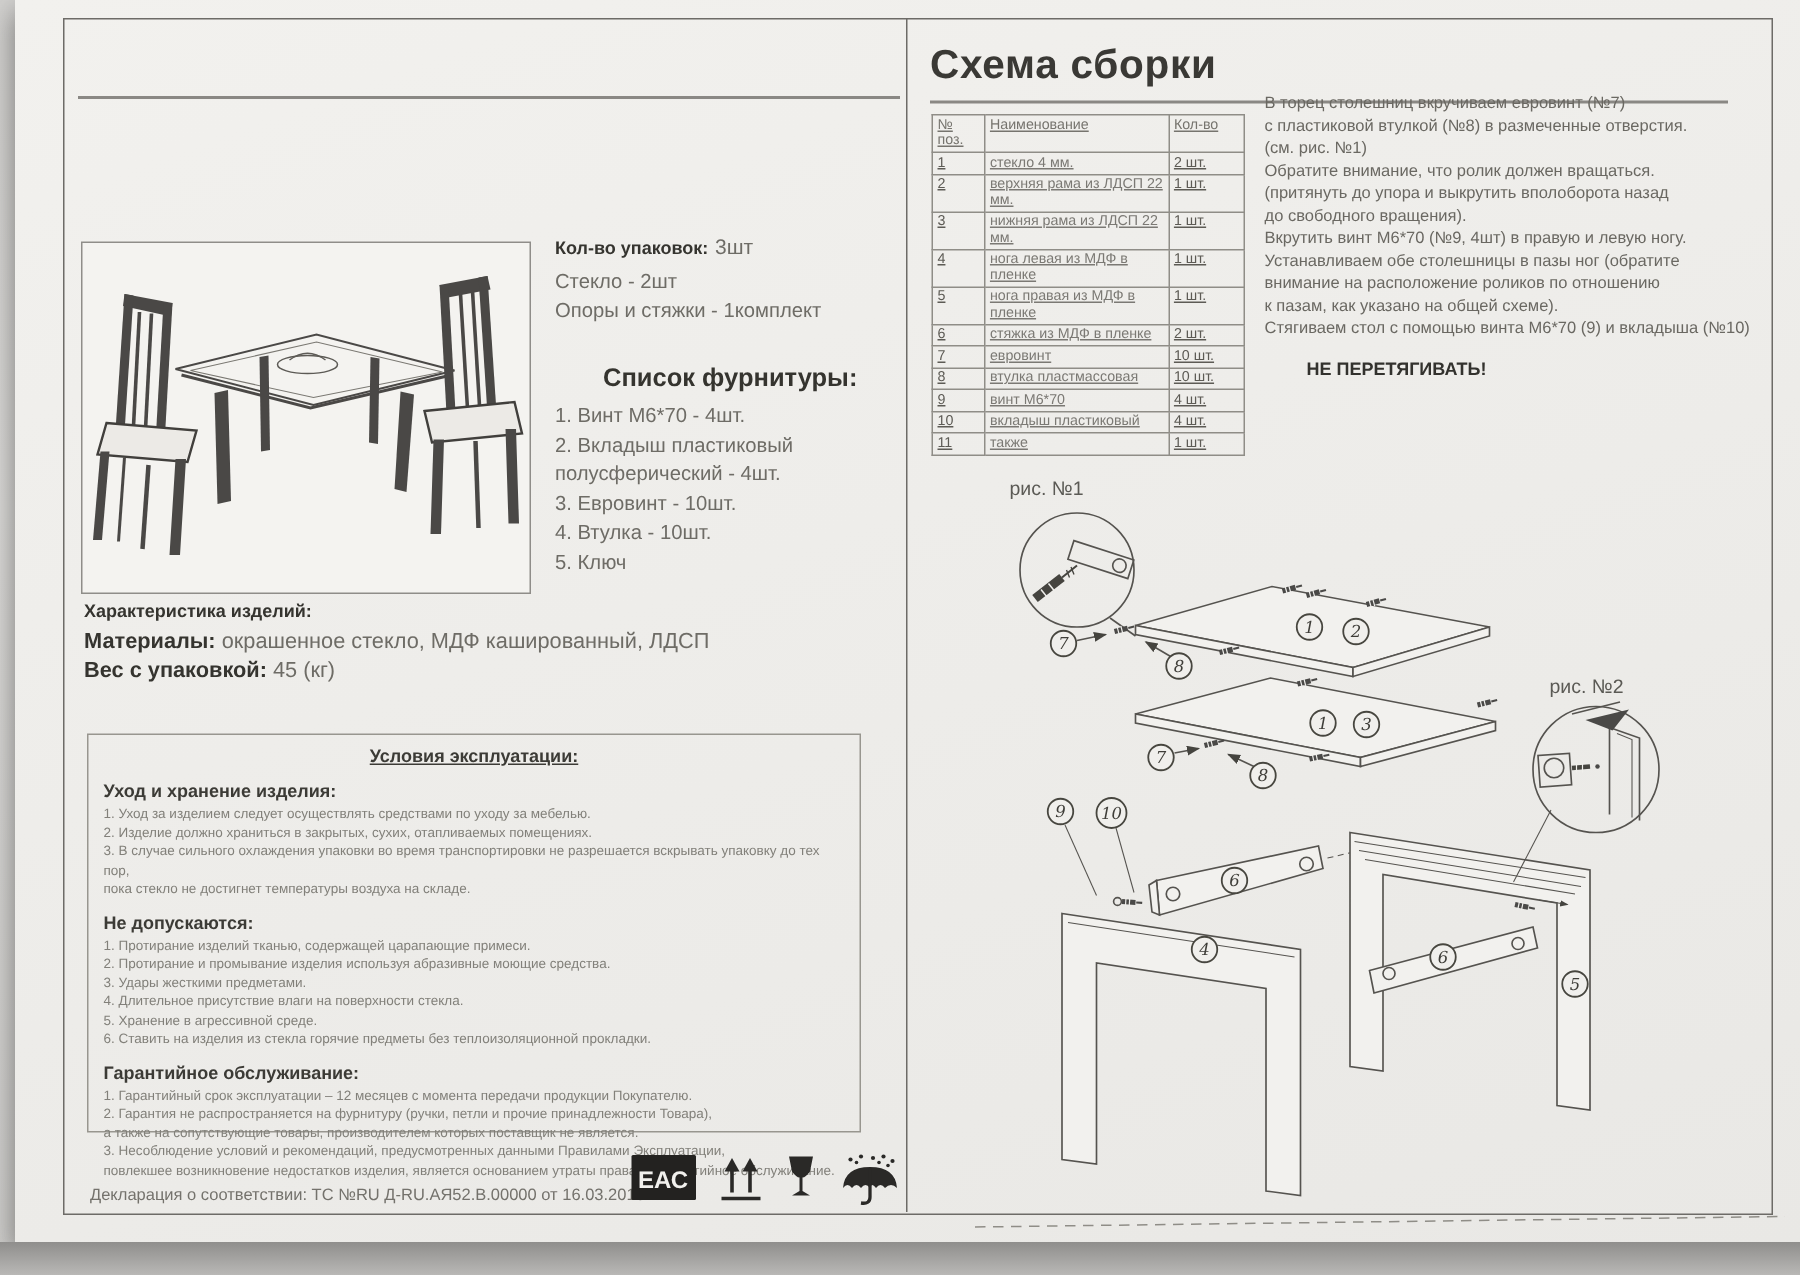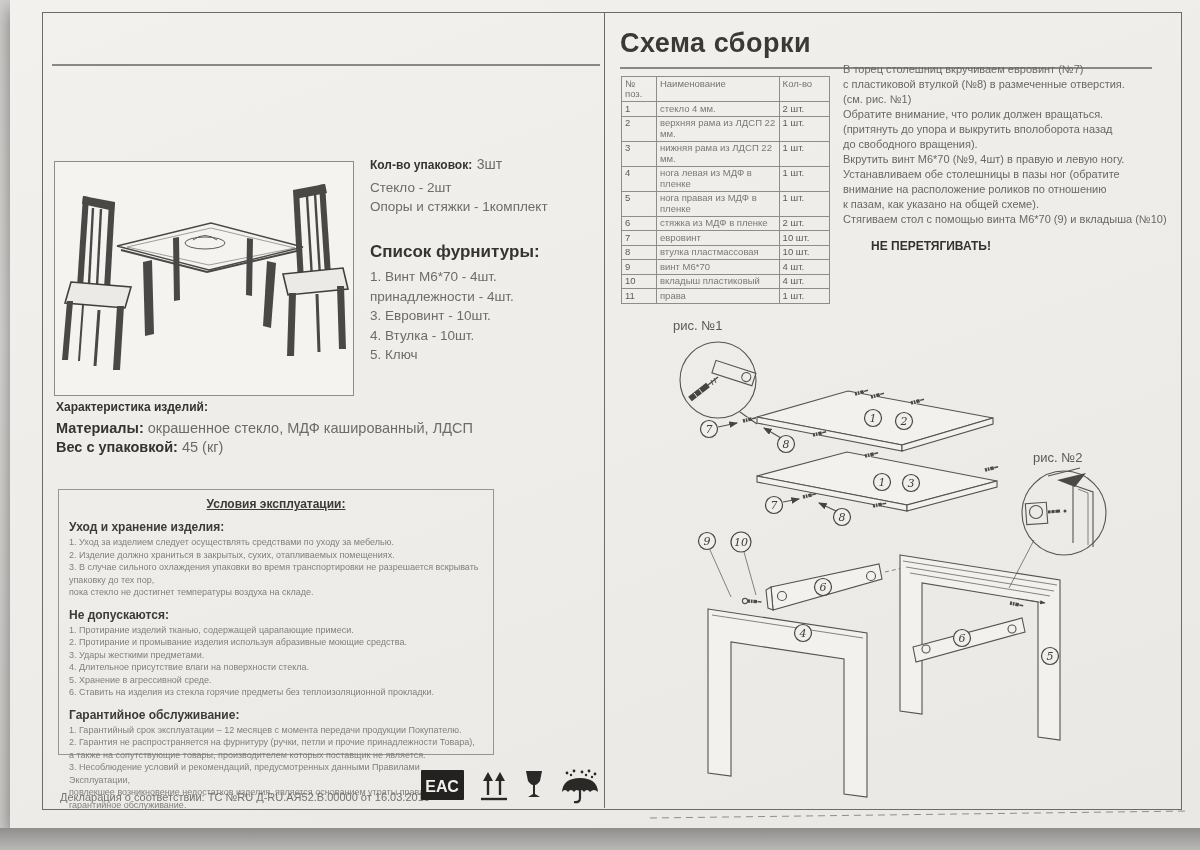--- a/index.html
+++ b/index.html
@@ -10,41 +10,41 @@
     box-shadow:0 8px 18px rgba(40,40,38,.55);}
   #frame{position:absolute;left:32px;top:12px;width:1138px;height:796px;
     border:1px solid #6d6b67;}
   #divider{position:absolute;left:594px;top:12px;width:1px;height:796px;background:#6d6b67;}
   .abs{position:absolute;}
   
   #top-rule{position:absolute;left:42px;top:64px;width:548px;height:2px;background:#8a8884;}
   #photo-box{position:absolute;left:44px;top:161px;width:298px;height:233px;
     border:1px solid #8f8d89;background:#f4f3f0;}
   .h-big{font-size:12px;font-weight:bold;color:#35342f;}
-  .h-med{font-size:17px;font-weight:bold;color:#35342f;}
+  .h-med{font-size:17px;font-weight:bold;color:#35342f;margin-left:32px;}
   .soft{font-size:13.5px;color:#6e6c66;line-height:19px;}
   #pack-block{left:360px;top:155px;width:230px;}
   #hw-block{left:360px;top:242px;width:230px;}
   #hw-block .soft{line-height:19.5px;}
   #chars-block{left:46px;top:400px;width:540px;}
   #chars-block .line{font-size:14.5px;color:#6e6c66;margin-top:6px;}
   #chars-block .line b{color:#35342f;}
-  #cond-box{left:48px;top:489px;width:436px;height:266px;border:1px solid #98968f;padding:5px 10px;box-sizing:border-box;}
+  #cond-box{left:48px;top:489px;width:516px;height:266px;border:1px solid #98968f;padding:5px 10px;box-sizing:border-box;}
   #cond-title{text-align:center;font-size:12px;font-weight:bold;color:#3c3b36;text-decoration:underline;margin-top:2px;}
   .cond-h{font-size:12px;font-weight:bold;color:#3c3b36;margin-top:9px;}
   .cond-list{font-size:9px;color:#82807a;line-height:12.5px;margin-top:2px;}
   .cond-list div{white-space:pre-line;}
   #decl{left:50px;top:791px;font-size:11px;color:#74726c;}
   #cert-icons{left:410px;top:769px;width:180px;height:42px;display:flex;align-items:flex-start;gap:14px;}
   
   #r-title{left:610px;top:28px;font-size:27px;letter-spacing:.5px;font-weight:600;color:#3a3935;}
   #r-title-rule{left:610px;top:67px;width:532px;height:2px;background:#8a8884;}
   table#parts{position:absolute;left:611px;top:76px;width:209px;border-collapse:collapse;
     font-size:9.5px;color:#7b7974;}
-  #parts th,#parts td{border:1px solid #8f8d87;padding:1.5px 3px;text-align:left;vertical-align:top;line-height:10.5px;font-weight:normal;}
+  #parts th,#parts td{border:1px solid #8f8d87;padding:1.5px 3px;text-align:left;vertical-align:top;line-height:10.5px;font-weight:normal;text-decoration:underline;}
   #parts th{color:#76746e;}
   #parts td.num,#parts td.qty{color:#5d5b55;}
   #instr{left:833px;top:62px;width:345px;font-size:11px;color:#6a6862;line-height:15px;}
   #instr .p{white-space:pre-line;margin-bottom:12px;}
   #instr b{color:#3c3b36;}
   #instr .warn,#instr .tip{font-weight:bold;color:#33322e;font-size:12px;white-space:pre-line;margin-bottom:14px;padding-left:28px;}
   
   #diagram{position:absolute;left:595px;top:300px;width:600px;height:545px;}
   .ln{stroke:#55534f;stroke-width:1.1;fill:none;}
   .lnt{stroke:#55534f;stroke-width:.7;fill:none;}
@@ -114,21 +114,22 @@
     <div>Стекло - 2шт</div>
         <div>Опоры и стяжки - 1комплект</div>
       </div>
   </div>
 
   <div class="abs" id="hw-block">
     <div class="h-med">Список фурнитуры:</div>
     <div class="soft" style="margin-top:5px">
 
     <div>1. Винт М6*70  - 4шт.</div>
-        <div>принадлежности - 4шт.</div>
+        <div>2. Вкладыш пластиковый</div>
+        <div>полусферический - 4шт.</div>
         <div>3. Евровинт - 10шт.</div>
         <div>4. Втулка  - 10шт.</div>
         <div>5. Ключ</div>
       </div>
   </div>
 
   <div class="abs" id="chars-block">
     <div class="h-big">Характеристика изделий:</div>
     <div class="line"><b>Материалы:</b> <span>окрашенное стекло, МДФ кашированный, ЛДСП</span></div>
     <div class="line" style="margin-top:3px"><b>Вес с упаковкой:</b> <span>45 (кг)</span></div>
@@ -254,21 +255,21 @@
         <td>винт М6*70</td>
         <td class="qty">4 шт.</td>
       </tr>
         <tr>
         <td class="num">10</td>
         <td>вкладыш пластиковый</td>
         <td class="qty">4 шт.</td>
       </tr>
         <tr>
         <td class="num">11</td>
-        <td>права</td>
+        <td>также</td>
         <td class="qty">1 шт.</td>
       </tr>
       </tbody>
   </table>
 
   <div class="abs" id="instr">
     <div class="p">В торец столешниц вкручиваем евровинт (№7)
 с пластиковой втулкой (№8) в размеченные отверстия.
 (см. рис. №1)
 Обратите внимание, что ролик должен вращаться.

